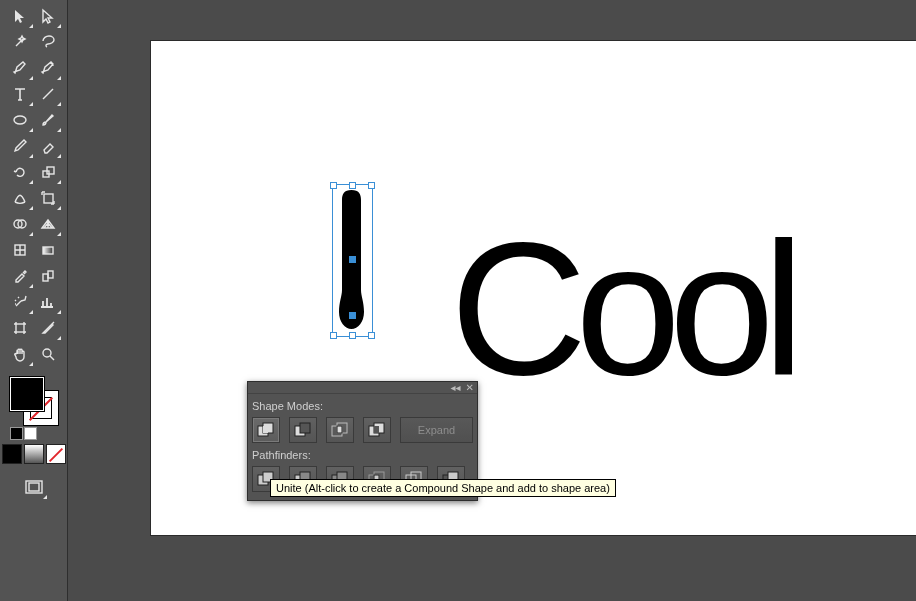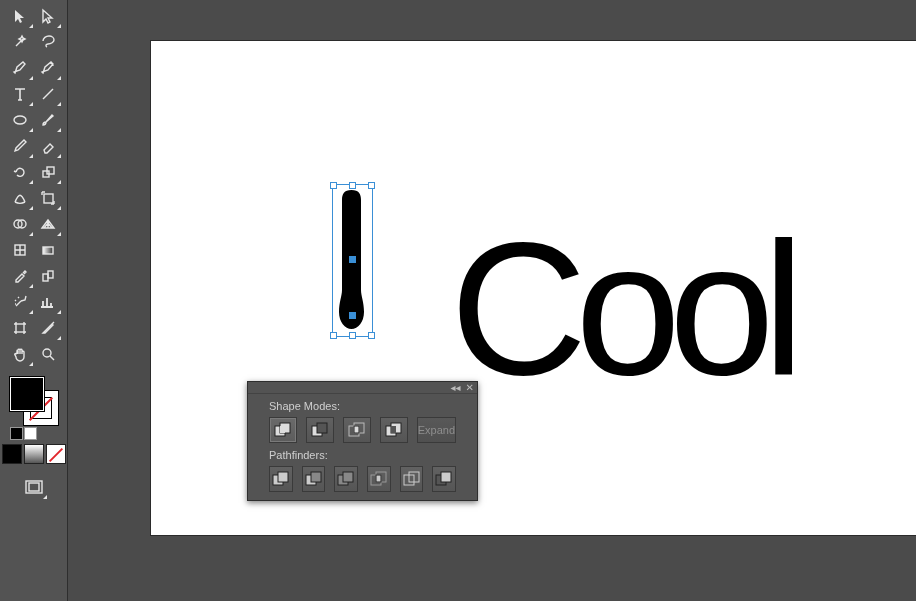--- a/index.html
+++ b/index.html
@@ -32,21 +32,21 @@
   .cool-text{position:absolute;left:382px;top:213px;font-family:"Arial Black",Arial,sans-serif;font-weight:400;font-size:190px;letter-spacing:-12px;color:#000;line-height:1}
   
   .panel{position:absolute;left:179px;top:381px;width:229px;background:#535353;border:1px solid #2e2e2e;box-shadow:0 2px 6px rgba(0,0,0,.5);color:#ccc}
   .panel-head{height:11px;display:flex;justify-content:flex-end;align-items:center;padding:0 3px;border-bottom:1px solid #434343}
   .panel-head span{cursor:pointer;margin-left:5px;font-size:10px;line-height:10px;color:#bbb}
   .tabs{display:flex;align-items:stretch;height:24px;border-bottom:1px solid #2e2e2e}
   .tab{padding:0 10px;display:flex;align-items:center;color:#bdbdbd;cursor:pointer;border-right:1px solid #424242;font-size:11px}
   .tab.active{background:#535353;color:#e8e8e8;border-bottom:1px solid #535353;position:relative;top:1px;border-top:1px solid #2e2e2e;border-left:1px solid #2e2e2e;border-right:1px solid #2e2e2e}
   .menu-btn{margin-left:auto;width:24px;display:flex;align-items:center;justify-content:center;cursor:pointer}
   .menu-btn div{width:12px;height:2px;background:#bbb;box-shadow:0 -4px 0 #bbb,0 4px 0 #bbb}
-  .section{padding:6px 21px 4px}
+  .section{padding:6px 4px 4px}
   .section-title{font-size:11px;color:#cfcfcf;margin-bottom:5px}
   .btn-row{display:flex;gap:9px;}
   .pf-btn{width:26px;height:24px;border:1px solid #3a3a3a;background:linear-gradient(#616161,#555);display:flex;align-items:center;justify-content:center;cursor:pointer}
   .pf-btn.sel{background:linear-gradient(#6a6a6a,#5c5c5c);box-shadow:inset 0 0 0 1px #7a7a7a}
   .pf-btn svg{display:block}
   .expand-btn{flex:1;height:24px;border:1px solid #3a3a3a;background:linear-gradient(#585858,#505050);color:#8d8d8d;display:flex;align-items:center;justify-content:center;cursor:default;font-size:11px}
   .tooltip{position:absolute;left:202px;top:479px;background:#ffffe1;color:#000;border:1px solid #000;padding:2px 5px;font-size:11px;white-space:nowrap;z-index:20}
 </style>
 </head>
 <body>
@@ -353,14 +353,15 @@
           <div class="pf-btn">
               <svg width="18" height="16">
                 <rect x="1" y="4" width="10" height="10" fill="#555" stroke="#222"></rect>
                 <rect x="6" y="1" width="10" height="10" fill="#ccc" stroke="#222"></rect>
               </svg>
             </div>
         </div>
       </div>
     </div>
 
+    <div class="tooltip">Unite (Alt-click to create a Compound Shape and add to shape area)</div>
   </div>
 </div>
 
 </body></html>

